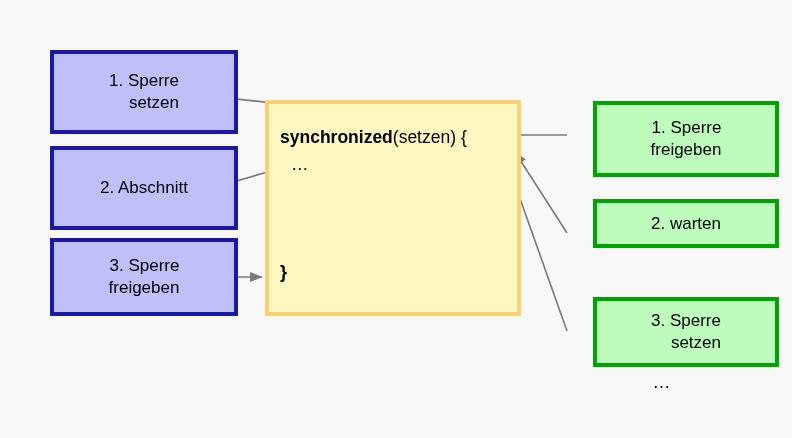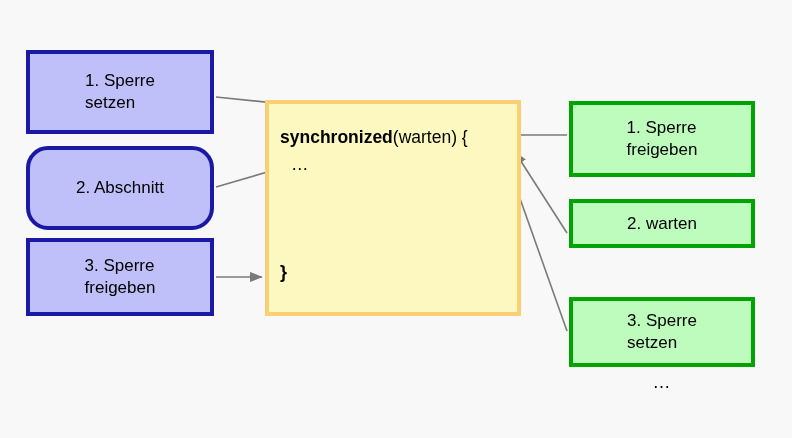--- a/index.html
+++ b/index.html
@@ -28,22 +28,23 @@
     pointer-events: none;
   }
 
   
   .node {
     position: absolute;
     box-sizing: border-box;
     display: flex;
     align-items: center;
     justify-content: center;
-    text-align: left;
+    text-align: right;
     line-height: 1.28;
+    margin-left: 24px;
   }
 
   
   .blue-box {
     background: #bfbffa;
     border: 4px solid #1a19a6;
     color: #000000;
     font-size: 17px;
   }
 
@@ -139,36 +140,36 @@
     </g>
   </svg>
 
   <div class="node blue-box" style="left:26px; top:50px; width:188px; height:84px;">
     <div>
       <span class="lbl">1. Sperre</span>
       <span class="lbl">setzen</span>
     </div>
   </div>
 
-  <div class="node blue-box" style="left:26px; top:146px; width:188px; height:84px;border-radius:22px;">
+  <div class="node blue-box" style="left:26px; top:146px; width:188px; height:84px;">
     <div>
       <span class="lbl">2. Abschnitt</span>
     </div>
   </div>
 
   <div class="node blue-box" style="left:26px; top:238px; width:188px; height:78px;">
     <div>
       <span class="lbl">3. Sperre</span>
       <span class="lbl">freigeben</span>
     </div>
   </div>
 
   <div class="code-box">
     <div class="code-lines">
-      <div><span class="kw">synchronized</span><span>(warten) {</span></div>
+      <div><span class="kw">synchronized</span><span>(setzen) {</span></div>
       <div class="ellipsis">…</div>
     </div>
     <div class="code-close">}</div>
   </div>
 
   <div class="node green-box" style="left:569px; top:101px; width:186px; height:76px;">
     <div>
       <span class="lbl">1. Sperre</span>
       <span class="lbl">freigeben</span>
     </div>

